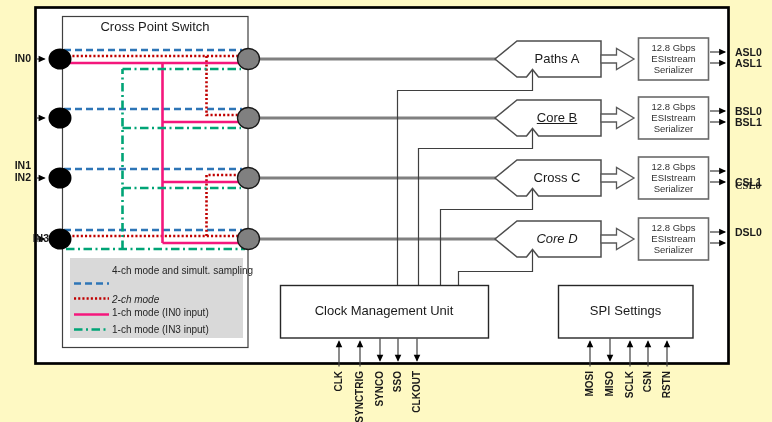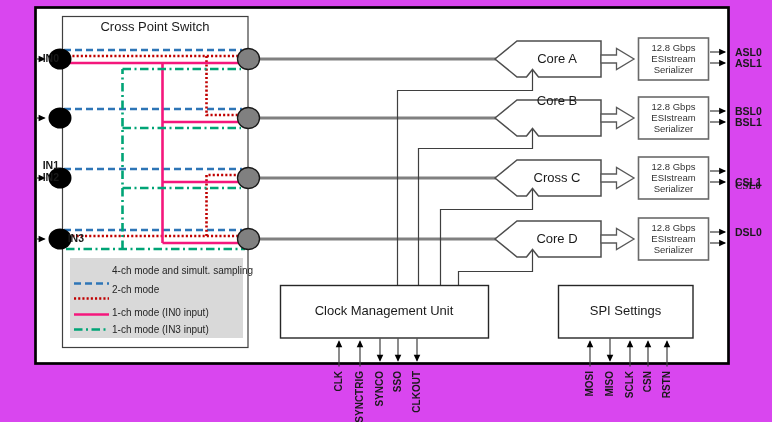--- a/index.html
+++ b/index.html
@@ -1,25 +1,25 @@
 <!DOCTYPE html>
 <html style="--path-4ch: #2e75b6; --path-2ch: #c00000; --path-1ch-in0: #f4177c; --path-1ch-in3: #00a476; --node-input: #000000; --node-output: #808080; --legend-bg: #d9d9d9; --line-thin: #3f3f3f;"><head>
 <meta charset="utf-8">
 <style>
   :root{
     --path-4ch:#2e75b6; --path-2ch:#c00000; --path-1ch-in0:#f4177c; --path-1ch-in3:#00a476;
     --node-input:#000000; --node-output:#808080; --legend-bg:#d9d9d9; --line-thin:#3f3f3f;
   }
   html,body{margin:0;padding:0;background:#fff;}
-  #stage{position:relative;width:772px;height:422px;background:#d946ef;overflow:hidden;
+  #stage{position:relative;width:772px;height:422px;background:#fef9c3;overflow:hidden;
          font-family:"Liberation Sans",sans-serif;color:#1a1a1a;}
   #stage svg{position:absolute;left:0;top:0;}
   .t{position:absolute;white-space:nowrap;line-height:12px;font-size:10.5px;}
   .c{text-align:center;}
-  .r{text-align:right;padding-left:28px;}
+  .r{text-align:right;}
   .title{font-size:13px;line-height:14px;}
   .pin{font-weight:600;}
   .leg{font-size:10px;line-height:12px;color:#262626;}
   .vl{position:absolute;top:371px;width:14px;writing-mode:vertical-rl;transform:rotate(180deg);
       font-size:10px;font-weight:600;white-space:nowrap;line-height:14px;}
   .serline{position:absolute;left:639px;width:69px;text-align:center;font-size:9.5px;line-height:11px;color:#333;white-space:nowrap;}
   .out{position:absolute;left:735px;font-size:10.5px;font-weight:600;line-height:11px;white-space:nowrap;}
   .p4{stroke:var(--path-4ch);stroke-width:2.6;fill:none;stroke-dasharray:7 4;}
   .p2{stroke:var(--path-2ch);stroke-width:2.6;fill:none;stroke-dasharray:2.1 2.1;}
   .p1a{stroke:var(--path-1ch-in0);stroke-width:2.6;fill:none;}
@@ -157,31 +157,31 @@
     <line x1="648" y1="366.5" x2="648" y2="341.5" class="thin" marker-end="url(#arrow)"></line>
     <line x1="667" y1="366.5" x2="667" y2="341.5" class="thin" marker-end="url(#arrow)"></line>
   </g>
 </svg>
 
 <div class="t title c" style="left:62px;top:20px;width:186px;">Cross Point Switch</div>
 
 <div class="t pin r" style="left:0px;top:52px;width:31px;">IN0</div>
 <div class="t pin r" style="left:0px;top:111px;width:31px;margin-top:48px;">IN1</div>
 <div class="t pin r" style="left:0px;top:171px;width:31px;">IN2</div>
-<div class="t pin r" style="left:0px;top:232px;width:49px;margin-left:7px;">IN3</div>
+<div class="t pin r" style="left:0px;top:232px;width:49px;">IN3</div>
 
 <div class="t leg" style="left:112px;top:265px;">4-ch mode and simult. sampling</div>
-<div class="t leg" style="left:112px;top:284px;">2-ch mode</div>
+<div class="t leg" style="left:112px;top:294px;font-style:italic;">2-ch mode</div>
 <div class="t leg" style="left:112px;top:307px;">1-ch mode (IN0 input)</div>
 <div class="t leg" style="left:112px;top:323.5px;">1-ch mode (IN3 input)</div>
 
-<div class="t title c" style="left:514px;top:52px;width:86px;">Core A</div>
-<div class="t title c" style="left:514px;top:94px;width:86px;">Core B</div>
+<div class="t title c" style="left:514px;top:52px;width:86px;">Paths A</div>
+<div class="t title c" style="left:514px;top:111px;width:86px;text-decoration:underline;">Core B</div>
 <div class="t title c" style="left:514px;top:171px;width:86px;">Cross C</div>
-<div class="t title c" style="left:514px;top:232px;width:86px;">Core D</div>
+<div class="t title c" style="left:514px;top:232px;width:86px;font-style:italic;">Core D</div>
 
 <div class="serline" style="top:42px;">12.8 Gbps</div>
 <div class="serline" style="top:53px;">ESIstream</div>
 <div class="serline" style="top:64px;">Serializer</div>
 <div class="serline" style="top:101px;">12.8 Gbps</div>
 <div class="serline" style="top:112px;">ESIstream</div>
 <div class="serline" style="top:123px;">Serializer</div>
 <div class="serline" style="top:161px;">12.8 Gbps</div>
 <div class="serline" style="top:172px;">ESIstream</div>
 <div class="serline" style="top:183px;">Serializer</div>

